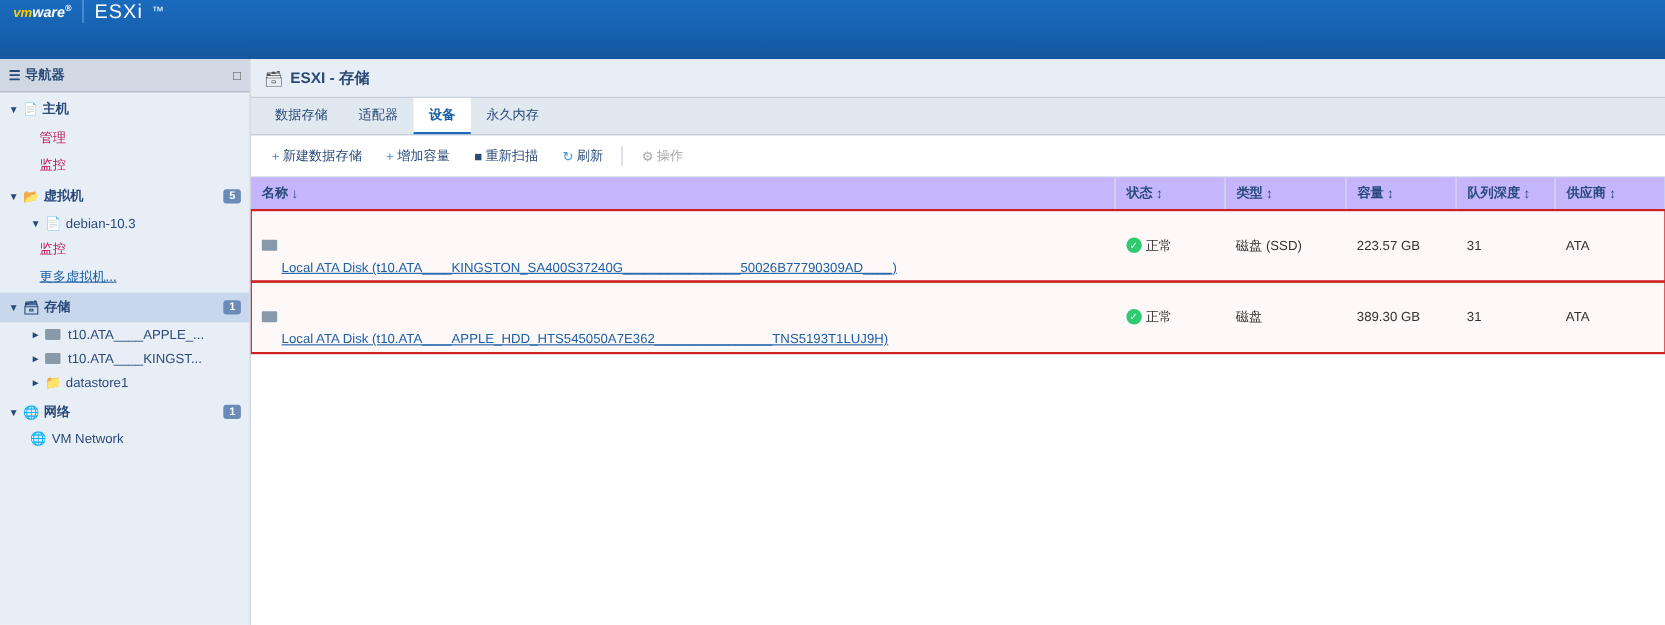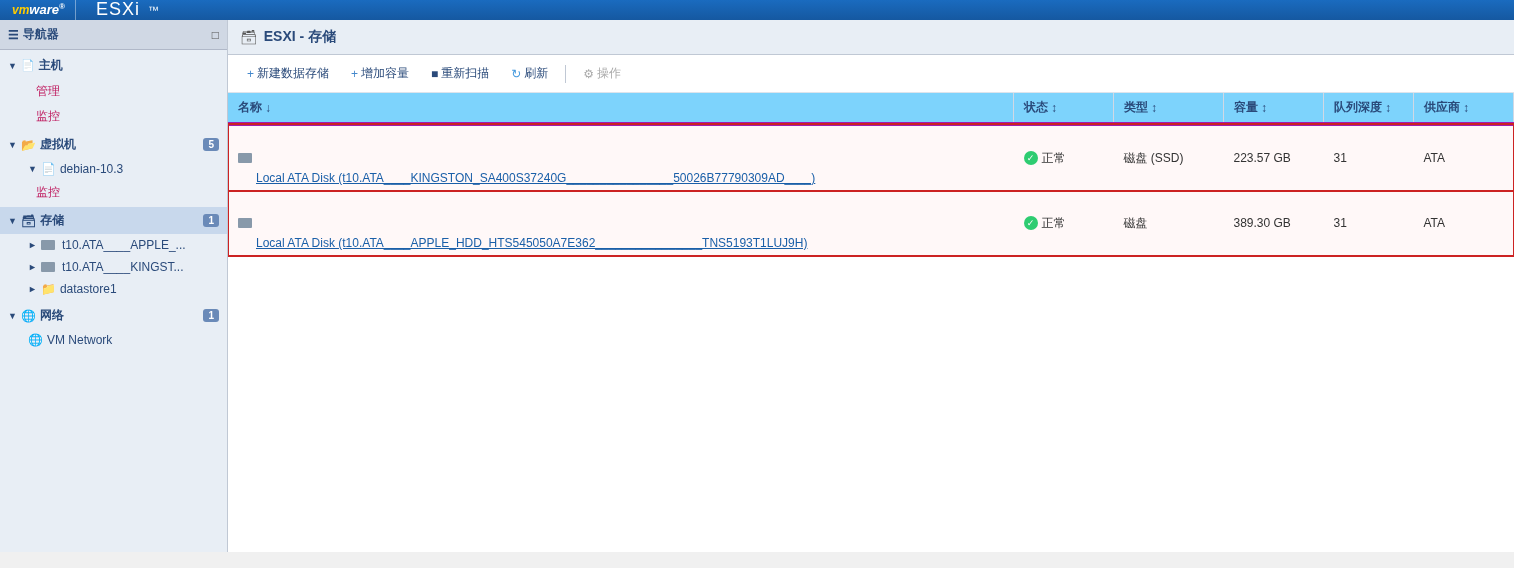--- a/index.html
+++ b/index.html
@@ -2,44 +2,44 @@
 <html><head>
   <meta charset="utf-8">
   <style>
     * { box-sizing: border-box; margin: 0; padding: 0; font-family: Arial, sans-serif; font-size: 12px; }
 
     body { width: 1514px; height: 568px; overflow: hidden; background: #f0f0f0; }
 
     
     .header {
       background: linear-gradient(to bottom, #1a6bbf, #1558a0);
-      height: 20px;
-      display: flex;
-      align-items: flex-end;
+      height: 54px;
+      display: flex;
+      align-items: flex-start;
       padding: 0 12px;
     }
     .header-logo {
       display: flex;
       align-items: center;
       gap: 6px;
     }
     .vmware-logo {
       color: white;
       font-size: 13px;
       font-weight: bold;
       font-style: italic;
     }
     .vmware-logo span.vm { color: #ffcc00; }
     .esxi-text {
       color: white;
       font-size: 18px;
       font-weight: 300;
       letter-spacing: 1px;
       border-left: 1px solid rgba(255,255,255,0.4);
-      padding-left: 20px;
+      padding-left: 10px;
       margin-left: 4px;
     }
 
     
     .layout {
       display: flex;
       height: calc(568px - 36px);
     }
 
     
@@ -209,22 +209,22 @@
       overflow: auto;
       padding: 0;
     }
 
     table {
       width: 100%;
       border-collapse: collapse;
     }
 
     thead tr {
-      background: #7dd3fc;
-      border-bottom: 4px solid #a21caf;
+      background: #c4b5fd;
+      border-bottom: 1px solid #a21caf;
     }
 
     thead th {
       padding: 6px 10px;
       text-align: left;
       color: #2a4a7a;
       font-weight: bold;
       font-size: 12px;
       border-right: 1px solid #d0d8e4;
       white-space: nowrap;
@@ -336,20 +336,23 @@
         <span class="badge">5</span>
       </div>
       <div class="sidebar-item">
         <span class="chevron">▼</span>
         <span>📄</span>
         <span>debian-10.3</span>
       </div>
       <div class="sidebar-subitem">
         <span>监控</span>
       </div>
+      <div class="sidebar-more">
+        <span>更多虚拟机...</span>
+      </div>
     </div>
 
     <div class="sidebar-group">
       <div class="sidebar-group-header active">
         <span class="chevron">▼</span>
         <span>🗃</span>
         <span>存储</span>
         <span class="badge">1</span>
       </div>
       <div class="sidebar-item">
@@ -383,20 +386,34 @@
     </div>
   </div>
 
   <div class="main-content">
 
     <div class="main-header">
       <span class="main-title-icon">🗃</span>
       <span class="main-title">ESXI - 存储</span>
     </div>
 
+    <div class="tabs">
+      <div class="tab">
+        <span>数据存储</span>
+      </div>
+      <div class="tab">
+        <span>适配器</span>
+      </div>
+      <div class="tab active">
+        <span>设备</span>
+      </div>
+      <div class="tab">
+        <span>永久内存</span>
+      </div>
+    </div>
 
     <div class="toolbar">
       <button class="toolbar-btn">
         <span style="color:#4488cc;">+</span>
         <span>新建数据存储</span>
       </button>
       <button class="toolbar-btn">
         <span style="color:#4488cc;">+</span>
         <span>增加容量</span>
       </button>

